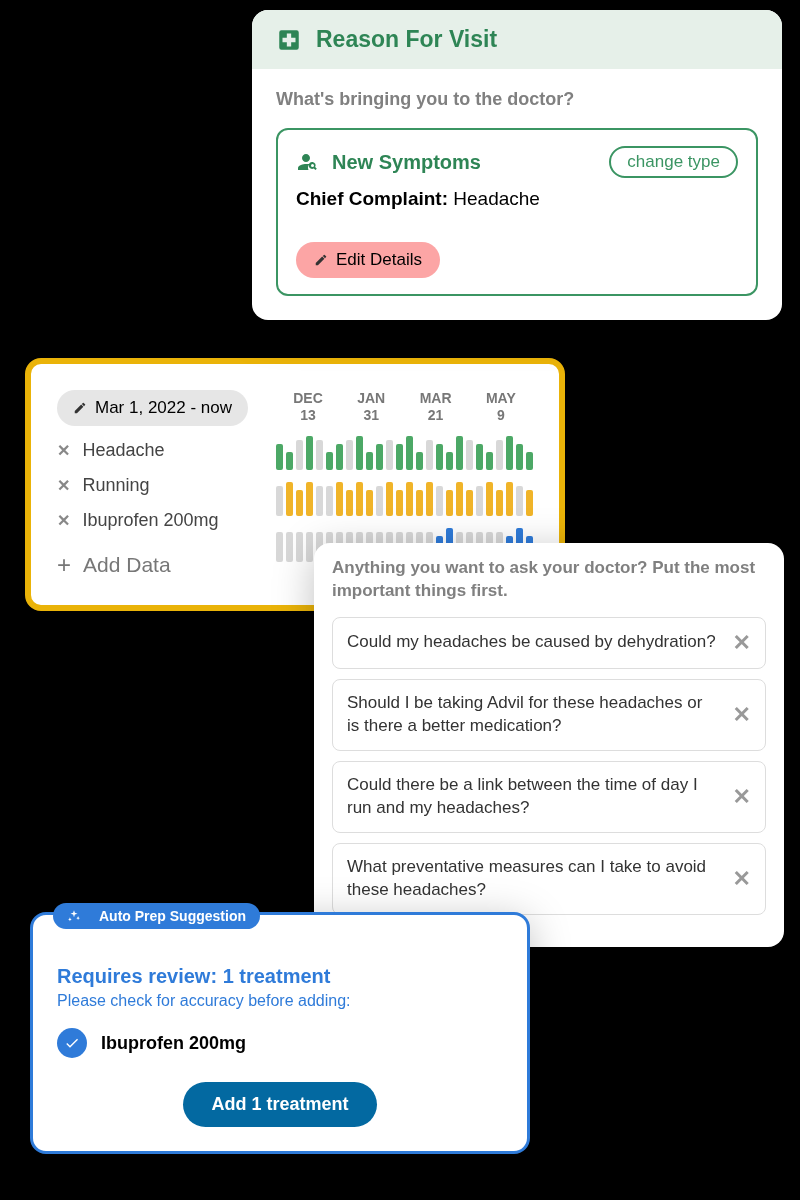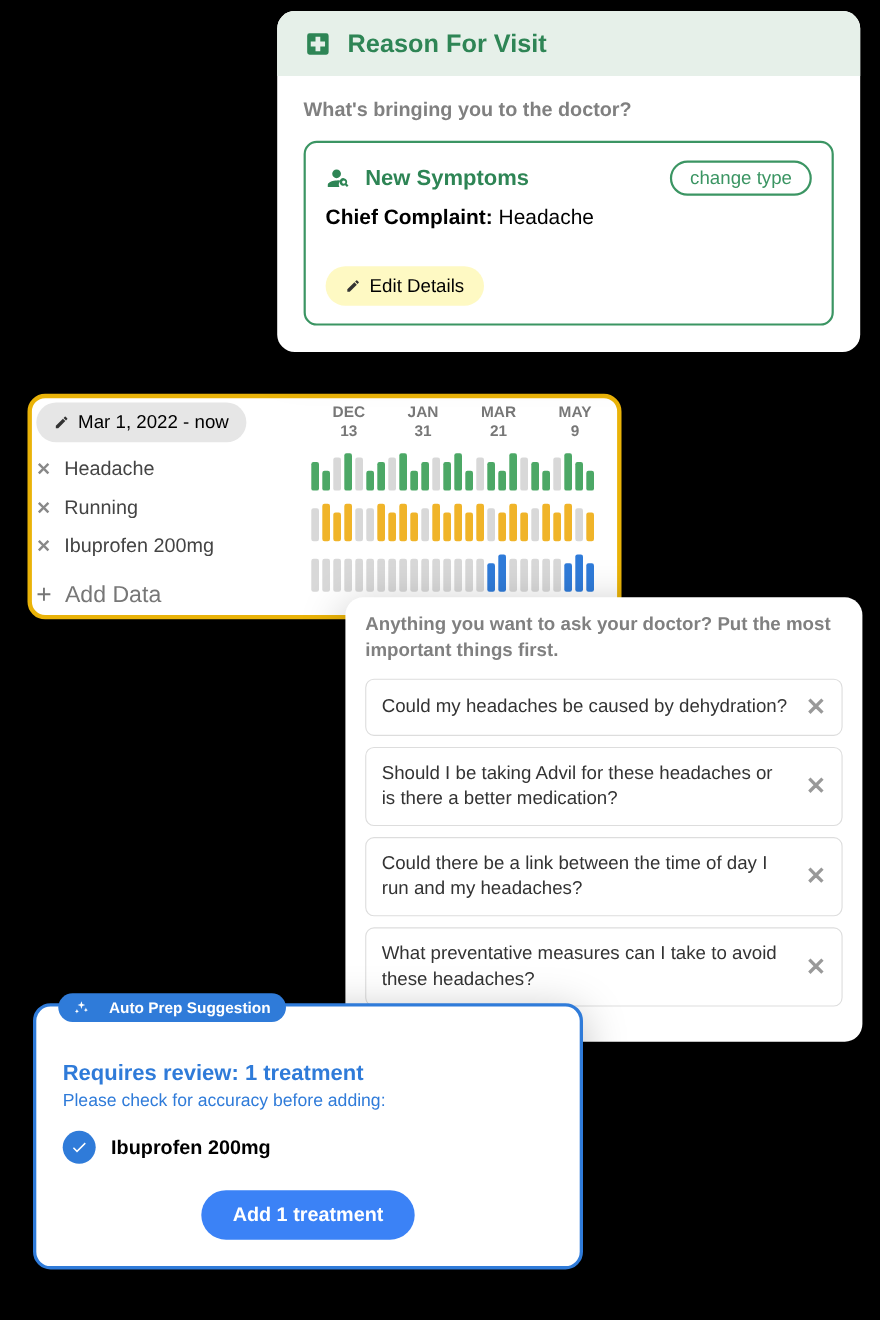--- a/index.html
+++ b/index.html
@@ -13,24 +13,24 @@
 .card1-header h2 { color: #2e8555; font-size: 23px; font-weight: 700; }
 .card1-body { padding: 20px 24px 24px; }
 .card1-prompt { color: #808080; font-size: 18px; font-weight: 600; margin-bottom: 18px; }
 .symptom-box { border: 2px solid #3b9563; border-radius: 12px; padding: 16px 18px; }
 .symptom-top { display: flex; align-items: center; justify-content: space-between; margin-bottom: 10px; }
 .symptom-left { display: flex; align-items: center; gap: 12px; }
 .symptom-title { color: #2e8555; font-size: 20px; font-weight: 700; }
 .change-type { border: 2px solid #3b9563; color: #3b9563; background: #fff; border-radius: 20px; padding: 4px 16px; font-size: 17px; font-weight: 500; cursor: pointer; }
 .complaint { font-size: 19px; margin-bottom: 32px; }
 .complaint b { font-weight: 700; }
-.edit-details { background: #fef9c3; border: none; border-radius: 20px; padding: 8px 18px; font-size: 17px; font-weight: 500; cursor: pointer; display: inline-flex; align-items: center; gap: 8px; }
-
-
-.card2 { left: 25px; top: 358px; width: 540px; border: 4px solid #eab308; padding: 4px; }
+.edit-details { background: #fca5a5; border: none; border-radius: 20px; padding: 8px 18px; font-size: 17px; font-weight: 500; cursor: pointer; display: inline-flex; align-items: center; gap: 8px; }
+
+
+.card2 { left: 25px; top: 358px; width: 540px; border: 6px solid #eab308; padding: 26px; }
 .card2-content { display: flex; gap: 10px; }
 .card2-left { width: 240px; }
 .date-pill { background: #e6e6e6; border-radius: 20px; padding: 8px 16px; display: inline-flex; align-items: center; gap: 8px; font-size: 17px; margin-bottom: 14px; }
 .data-item { display: flex; align-items: center; gap: 12px; font-size: 18px; margin-bottom: 14px; color: #444; }
 .data-item .x { color: #888; font-size: 16px; font-weight: bold; cursor: pointer; }
 .add-data { display: flex; align-items: center; gap: 12px; font-size: 21px; color: #777; margin-top: 20px; cursor: pointer; }
 .add-data .plus { font-size: 24px; font-weight: 300; }
 .timeline { flex: 1; }
 .timeline-header { display: flex; justify-content: space-around; margin-bottom: 8px; }
 .timeline-header div { text-align: center; color: #777; font-size: 14px; font-weight: 600; line-height: 1.2; }
@@ -50,21 +50,21 @@
 .question .qx { color: #999; font-size: 22px; font-weight: bold; cursor: pointer; flex-shrink: 0; }
 
 
 .card4 { left: 30px; top: 912px; width: 500px; border: 3px solid #2f7bd9; padding: 30px 24px 24px; }
 .auto-badge { position: absolute; top: -12px; left: 20px; background: #2f7bd9; color: #fff; border-radius: 14px; padding: 5px 14px; font-size: 14px; font-weight: 600; display: flex; align-items: center; gap: 18px; }
 .review-title { color: #2f7bd9; font-size: 20px; font-weight: 700; margin-bottom: 4px; margin-top: 20px; }
 .review-sub { color: #2f7bd9; font-size: 16px; margin-bottom: 18px; }
 .treatment-item { display: flex; align-items: center; gap: 14px; margin-bottom: 24px; }
 .check-circle { width: 30px; height: 30px; background: #2f7bd9; border-radius: 50%; display: flex; align-items: center; justify-content: center; }
 .treatment-name { font-size: 18px; font-weight: 700; }
-.add-treatment { display: block; margin: 0 auto; background: #3b82f6; color: #fff; border: none; border-radius: 24px; padding: 12px 28px; font-size: 18px; font-weight: 600; cursor: pointer; }
+.add-treatment { display: block; margin: 0 auto; background: #0369a1; color: #fff; border: none; border-radius: 24px; padding: 12px 28px; font-size: 18px; font-weight: 600; cursor: pointer; }
 
 svg { display: block; }
 </style>
 </head>
 <body>
 
 <div class="card card2">
   <div class="card2-content">
     <div class="card2-left">
       <div class="date-pill">

